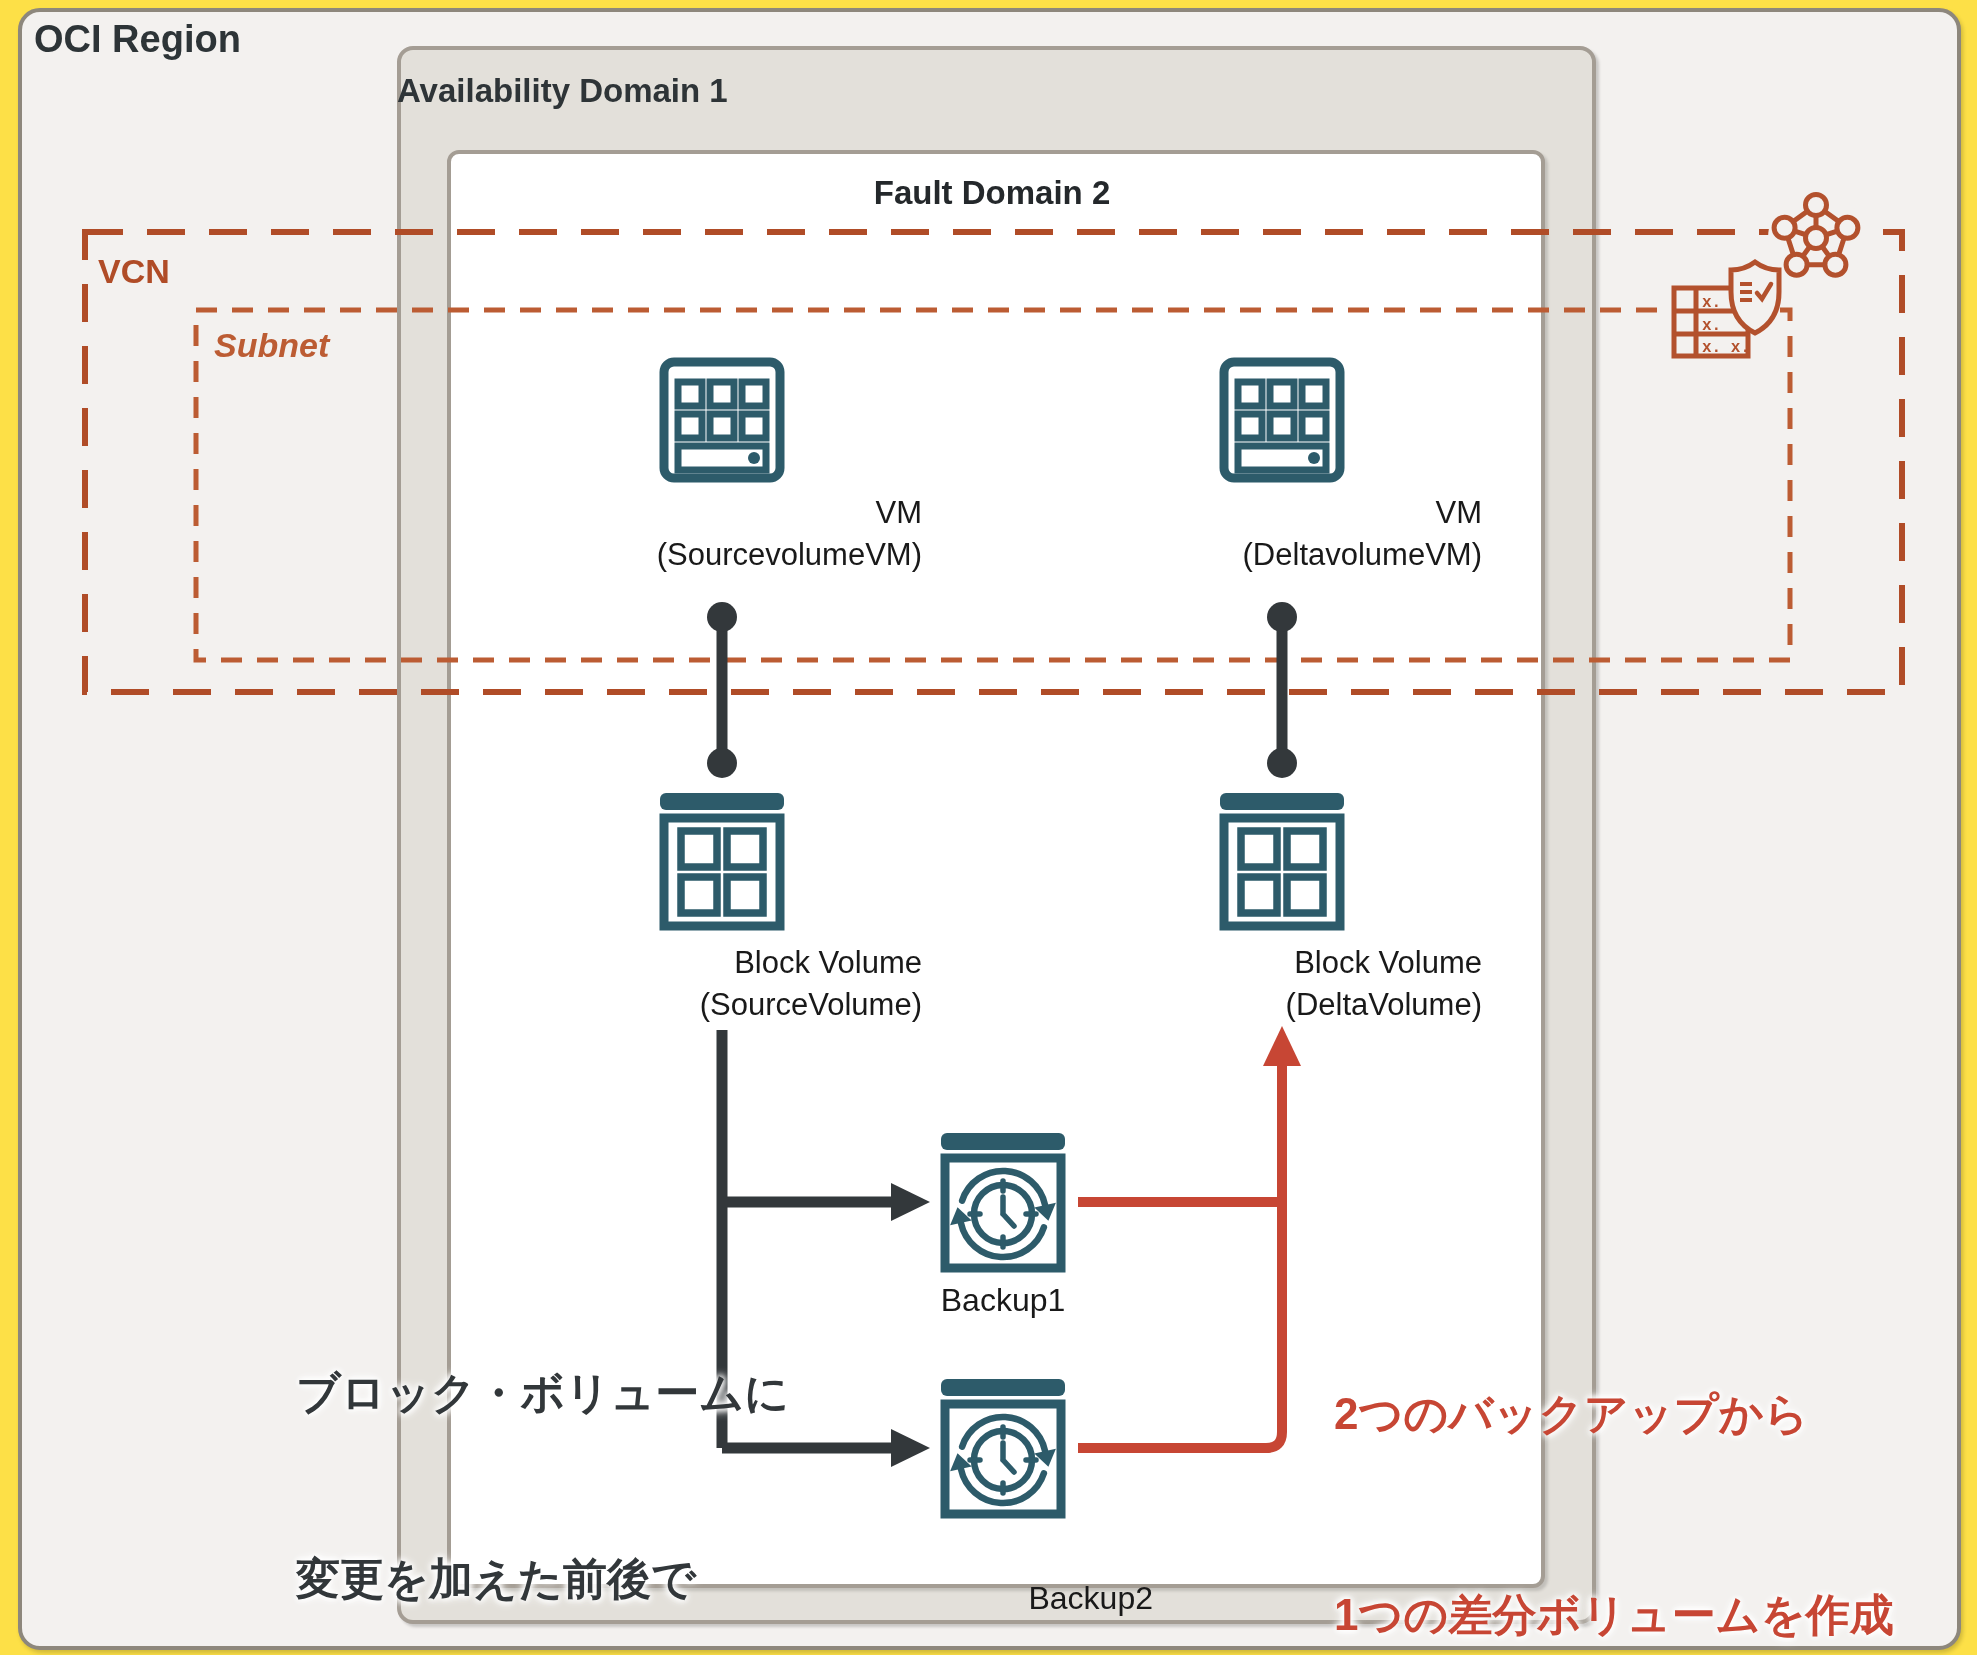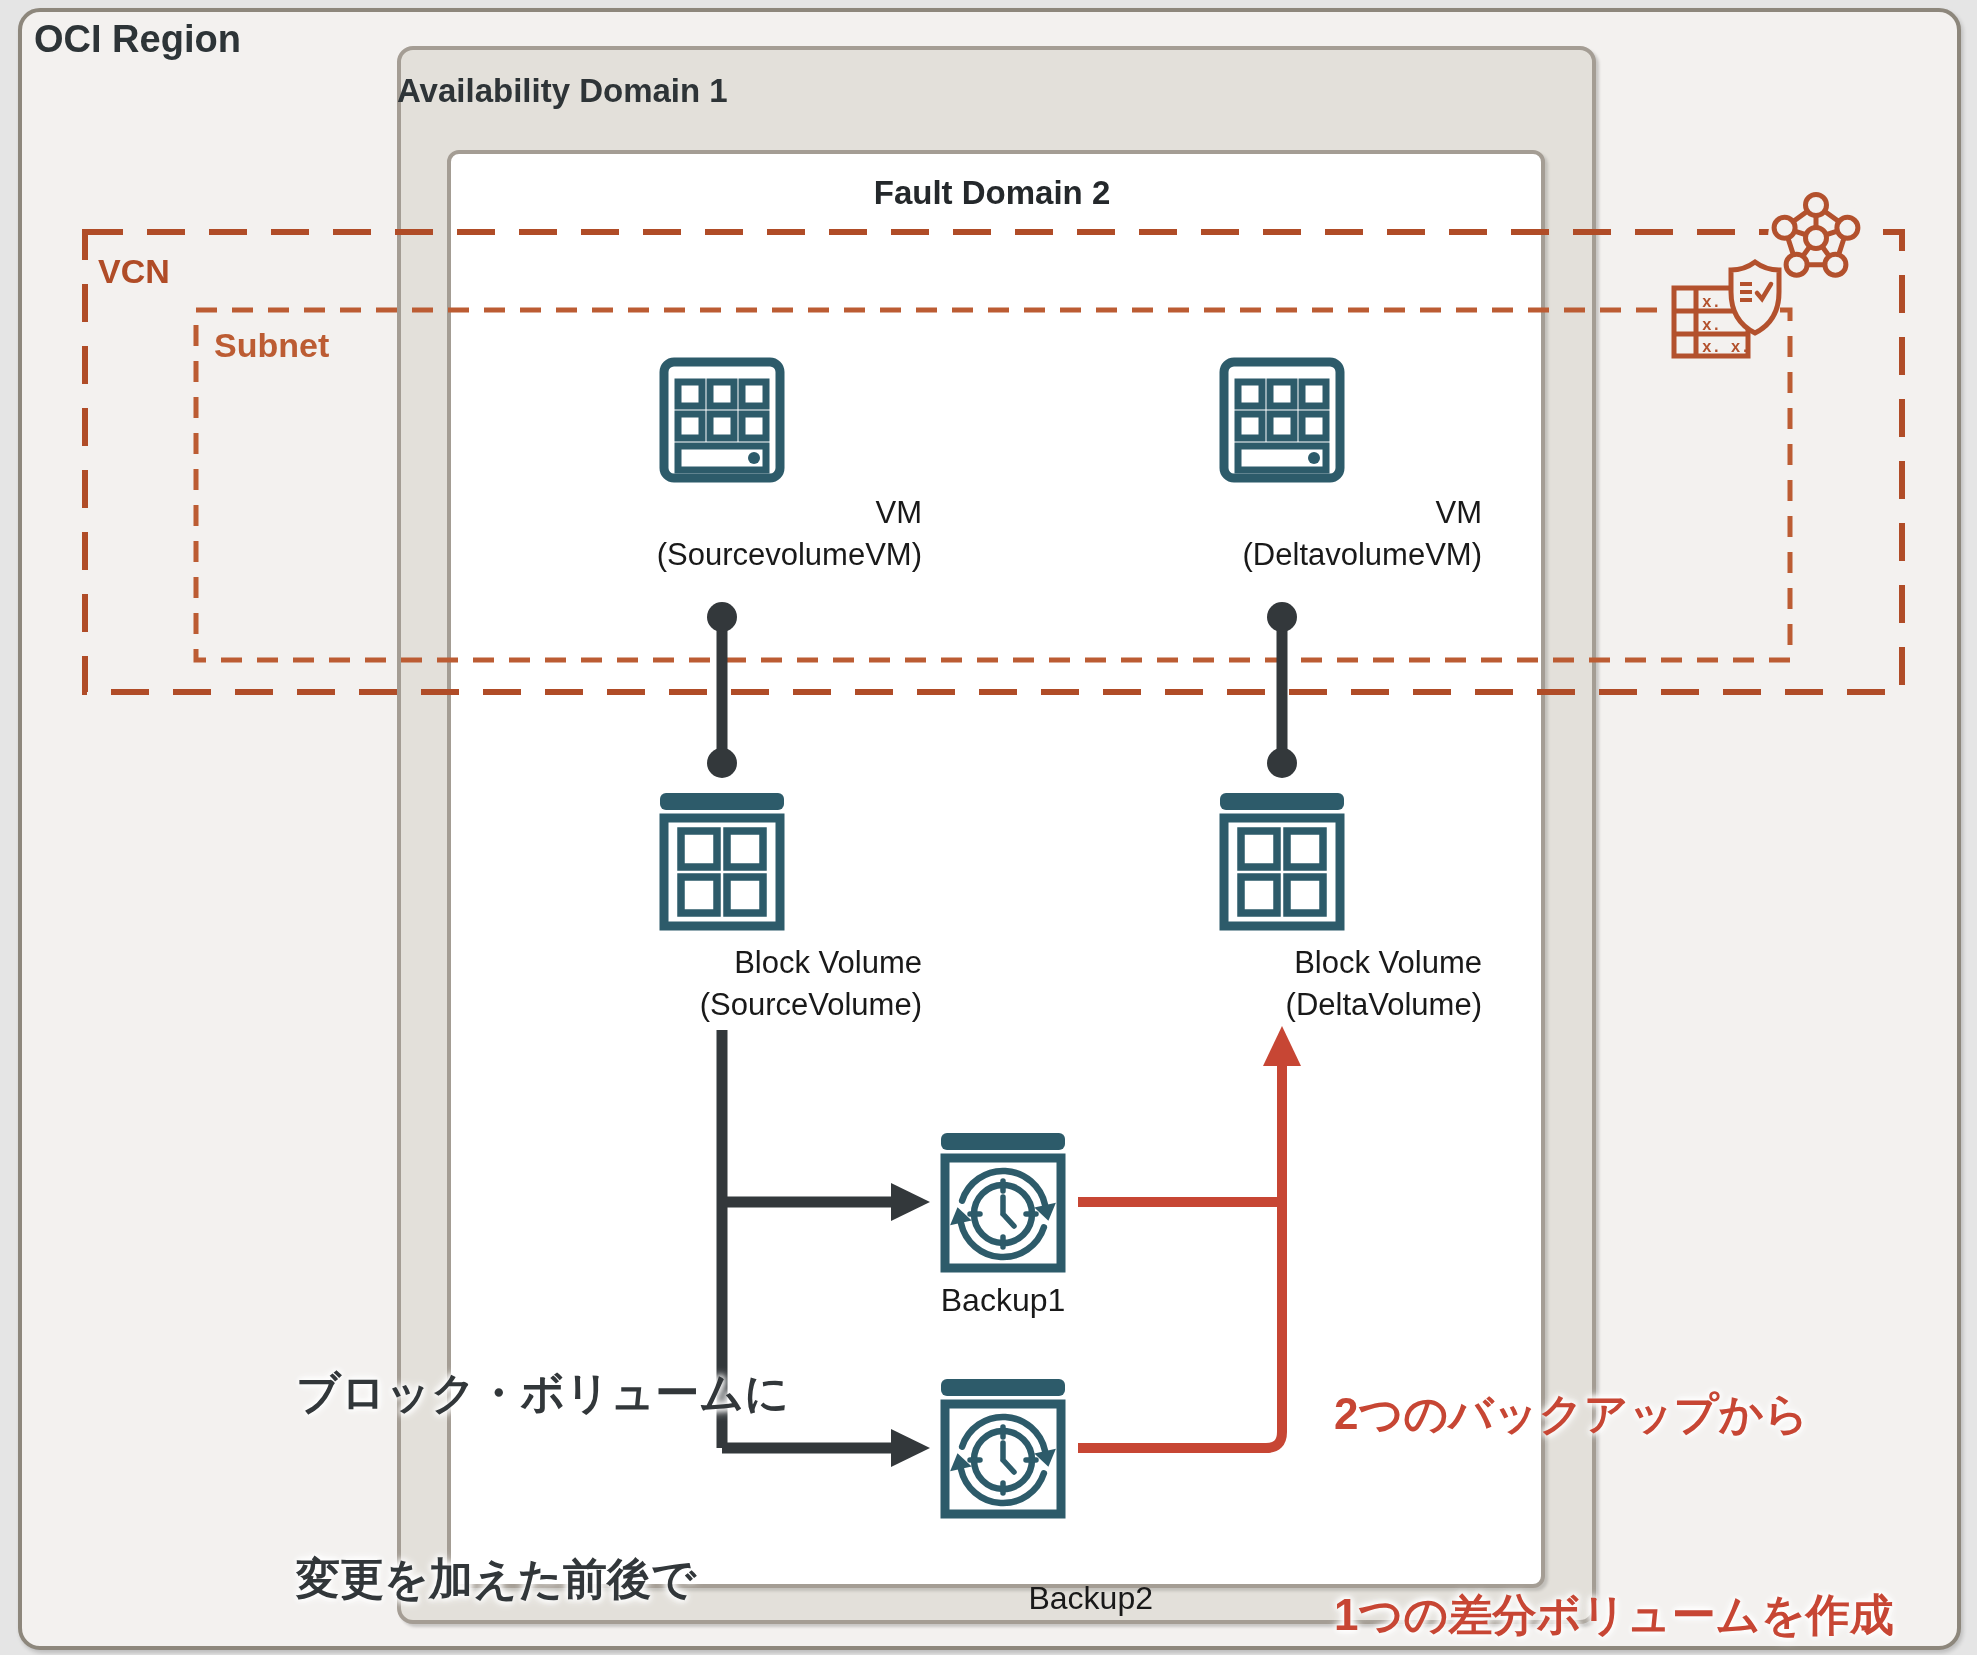--- a/index.html
+++ b/index.html
@@ -1,32 +1,32 @@
 <!DOCTYPE html>
 <html><head>
 <meta charset="utf-8">
 <style>
   html,body{margin:0;padding:0;background:#ffffff;}
-  #canvas{position:relative;width:1977px;height:1655px;background:#e5e5e5;overflow:hidden;
+  #canvas{position:relative;width:1977px;height:1655px;background:#fde047;overflow:hidden;
           font-family:"Liberation Sans",sans-serif;}
   .abs{position:absolute;}
 
   
   .region-box{left:18px;top:8px;width:1935px;height:1634px;background:#f3f1ef;
               border:4px solid #8d877c;border-radius:22px;box-shadow:2px 3px 4px rgba(0,0,0,.18);}
   .region-label{left:34px;top:18px;font-size:38px;font-weight:bold;color:#2d3437;}
   .ad-box{left:397px;top:46px;width:1191px;height:1570px;background:#e3e0da;
           border:4px solid #a49d94;border-radius:16px;box-shadow:3px 3px 3px rgba(0,0,0,.18);}
   .ad-title{left:397px;top:72px;width:1191px;text-align:left;font-size:33px;font-weight:bold;color:#2e3437;}
   .fd-box{left:447px;top:150px;width:1090px;height:1430px;background:#ffffff;
           border:4px solid #a49d94;border-radius:12px;box-shadow:3px 3px 3px rgba(0,0,0,.15);}
   .fd-title{left:447px;top:174px;width:1090px;text-align:center;font-size:33px;font-weight:bold;color:#24282b;}
 
   .vcn-label{left:98px;top:252px;font-size:34px;font-weight:bold;color:#b04c27;}
-  .subnet-label{left:214px;top:326px;font-size:34px;font-weight:bold;color:#bc5c33;}
+  .subnet-label{left:214px;top:326px;font-size:34px;font-weight:bold;color:#bc5c33;font-style:italic;}
 
   svg.overlay{left:0;top:0;width:1977px;height:1655px;pointer-events:none;}
   .node-icon{pointer-events:none;}
 
   .node-label{width:400px;text-align:right;font-size:31px;color:#191919;line-height:42px;}
   .node-label span{display:block;}
   .backup-label{width:300px;text-align:center;font-size:32px;color:#191919;}
 
   .note{font-weight:bold;font-size:44px;white-space:pre;
         text-shadow:0 0 6px #ffffff,0 0 6px #ffffff,0 0 10px #ffffff,0 0 12px #ffffff;}

